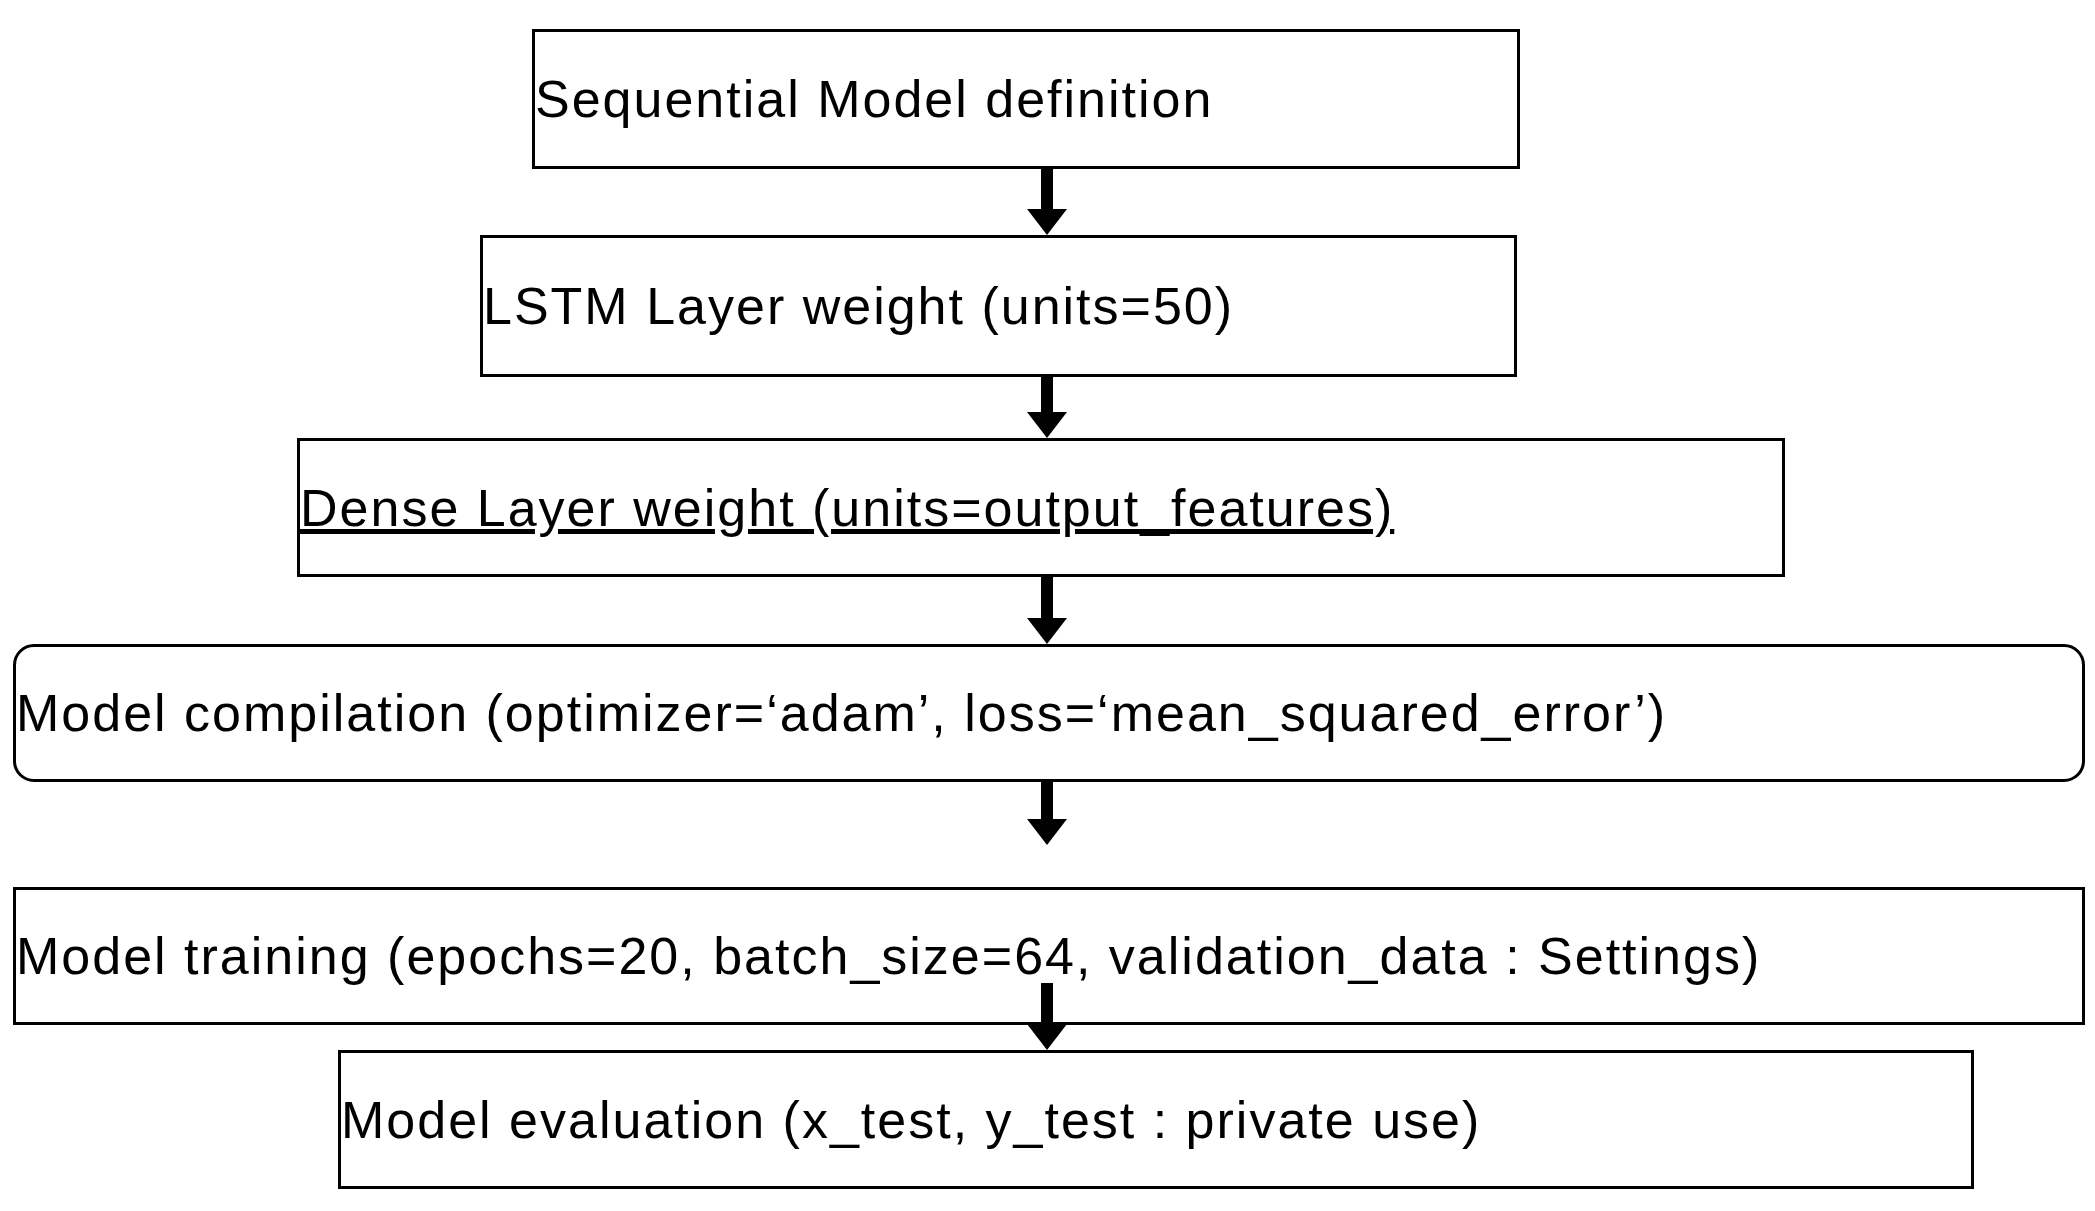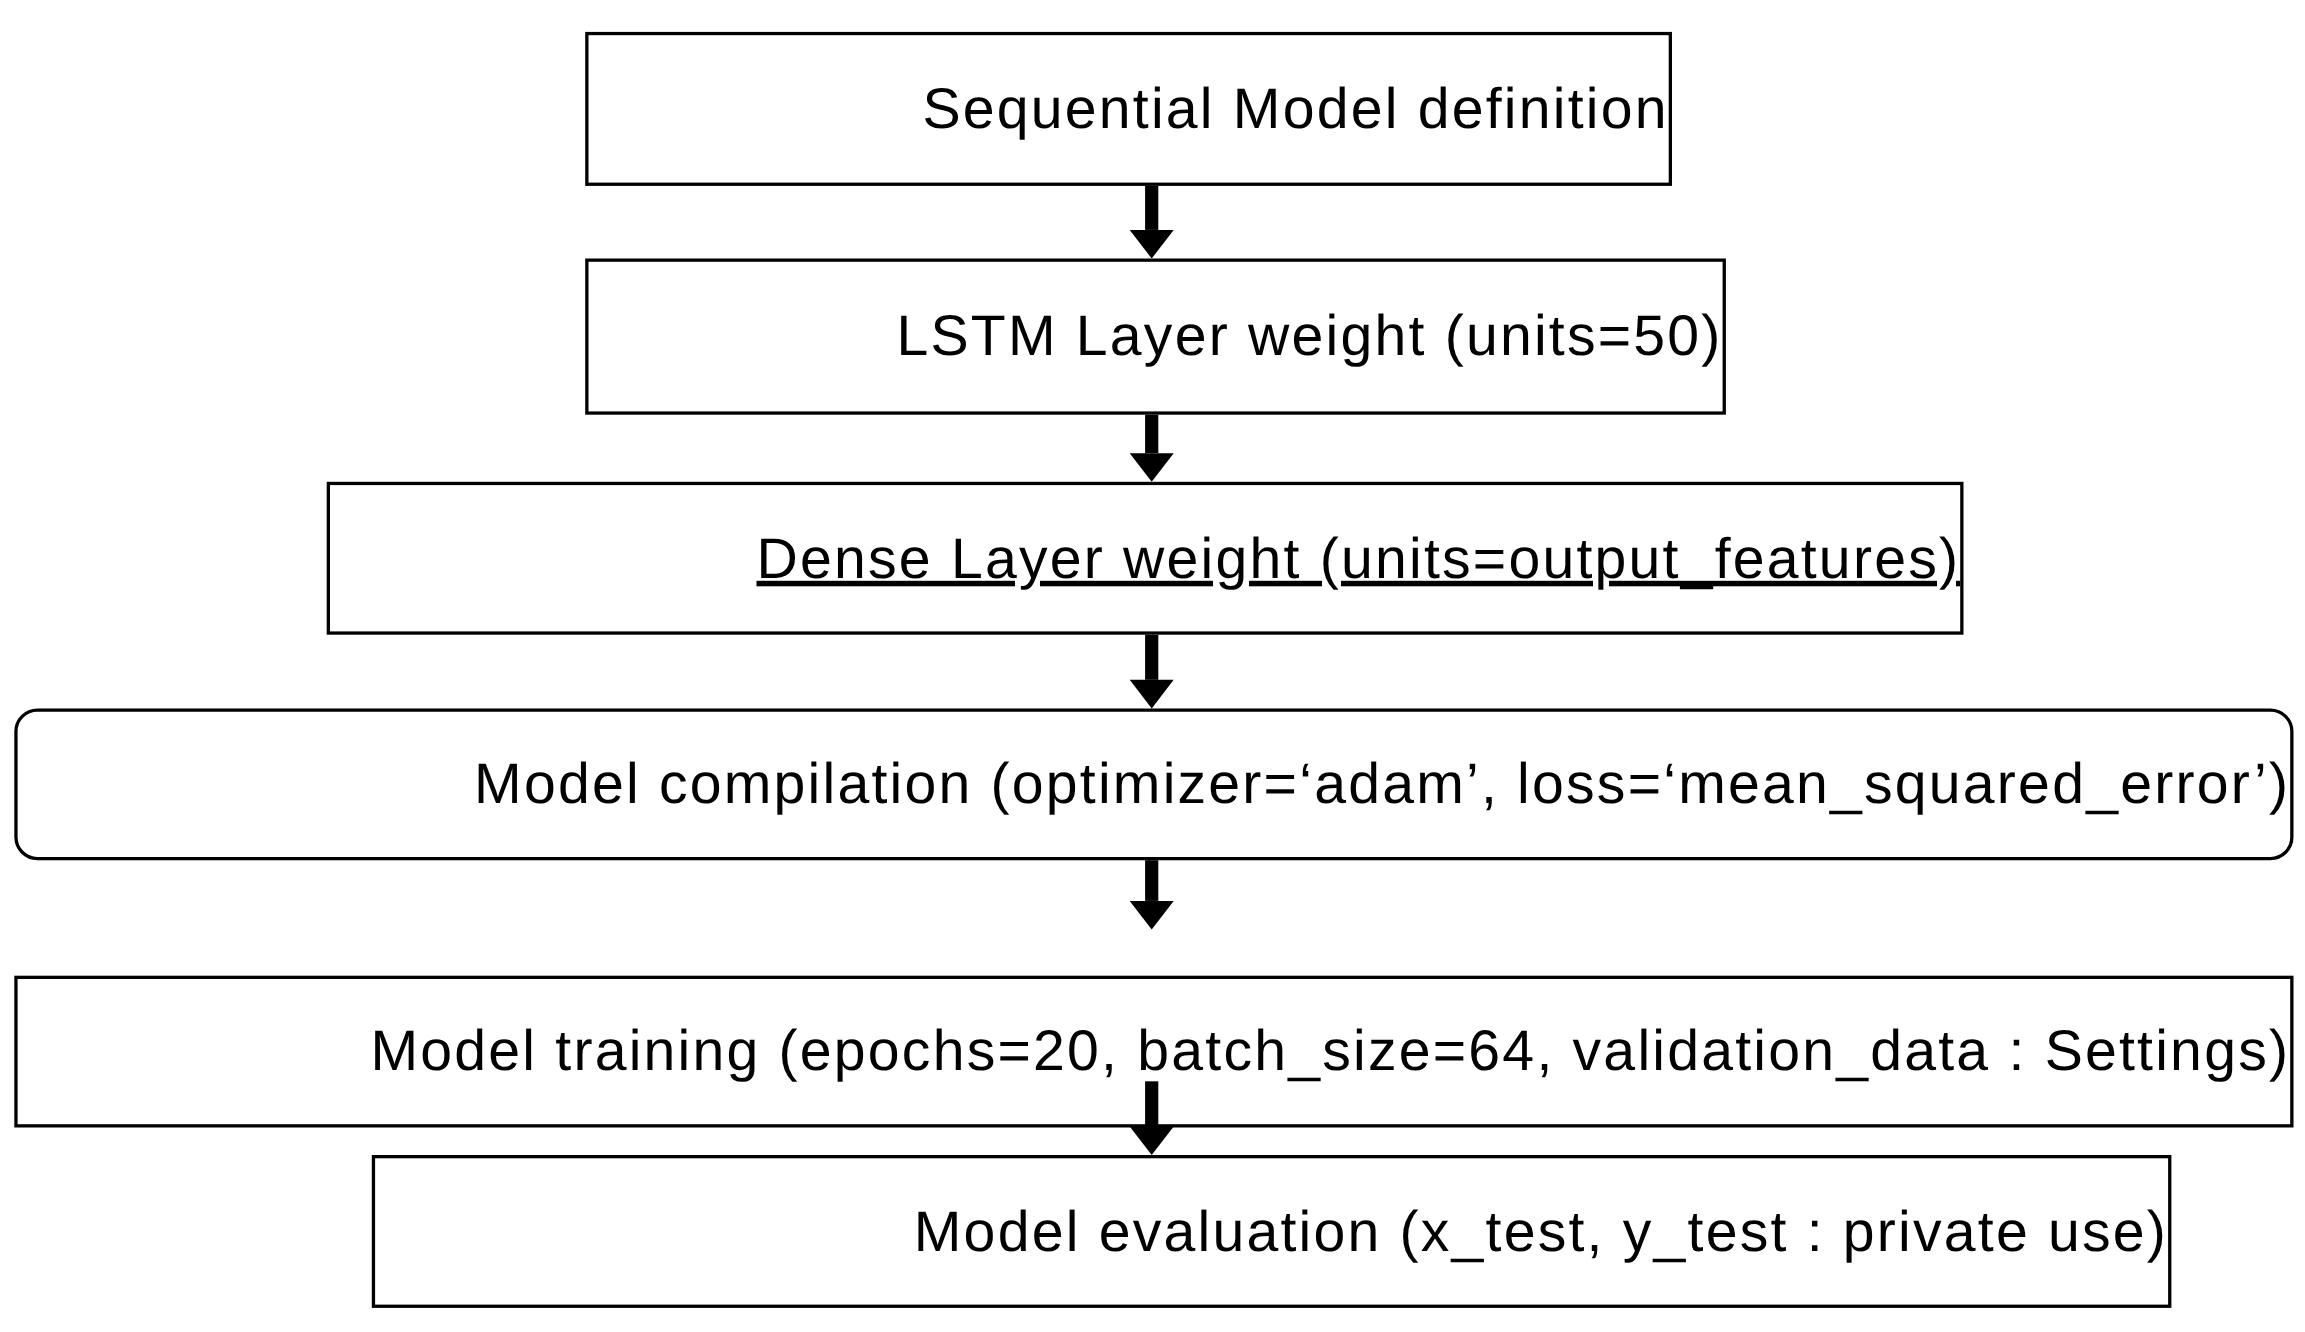--- a/index.html
+++ b/index.html
@@ -15,21 +15,21 @@
     font-family: "Liberation Sans", "DejaVu Sans", sans-serif;
     overflow: hidden;
   }
   .flow-box {
     position: absolute;
     box-sizing: border-box;
     border: 3px solid #000000;
     background: #ffffff;
     display: flex;
     align-items: center;
-    justify-content: flex-end;
+    justify-content: flex-start;
   }
   .flow-box .label {
     font-size: 52px;
     letter-spacing: 2px;
     color: #000000;
     white-space: nowrap;
     text-align: center;
   }
   .arrow {
     position: absolute;
@@ -46,21 +46,21 @@
   .arrow .head {
     width: 0;
     height: 0;
     border-left: 20px solid transparent;
     border-right: 20px solid transparent;
     border-top: 26px solid #000000;
   }
 
   
   #box-0 { left: 532px;  top: 29px;   width: 988px;  height: 140px; }
-  #box-1 { left: 532px;  top: 235px;  width: 1037px; height: 142px; }
+  #box-1 { left: 480px;  top: 235px;  width: 1037px; height: 142px; }
   #box-2 { left: 297px;  top: 438px;  width: 1488px; height: 139px; text-decoration: underline; }
   #box-3 { left: 13px;   top: 644px;  width: 2072px; height: 138px; border-radius: 21px; }
   #box-4 { left: 13px;   top: 887px;  width: 2072px; height: 138px; }
   #box-5 { left: 338px;  top: 1050px; width: 1636px; height: 139px; }
 
   
   #arrow-0 { left: 1027px; top: 169px; height: 66px; }
   #arrow-1 { left: 1027px; top: 377px; height: 61px; }
   #arrow-2 { left: 1027px; top: 577px; height: 67px; }
   #arrow-3 { left: 1027px; top: 782px; height: 63px; }

